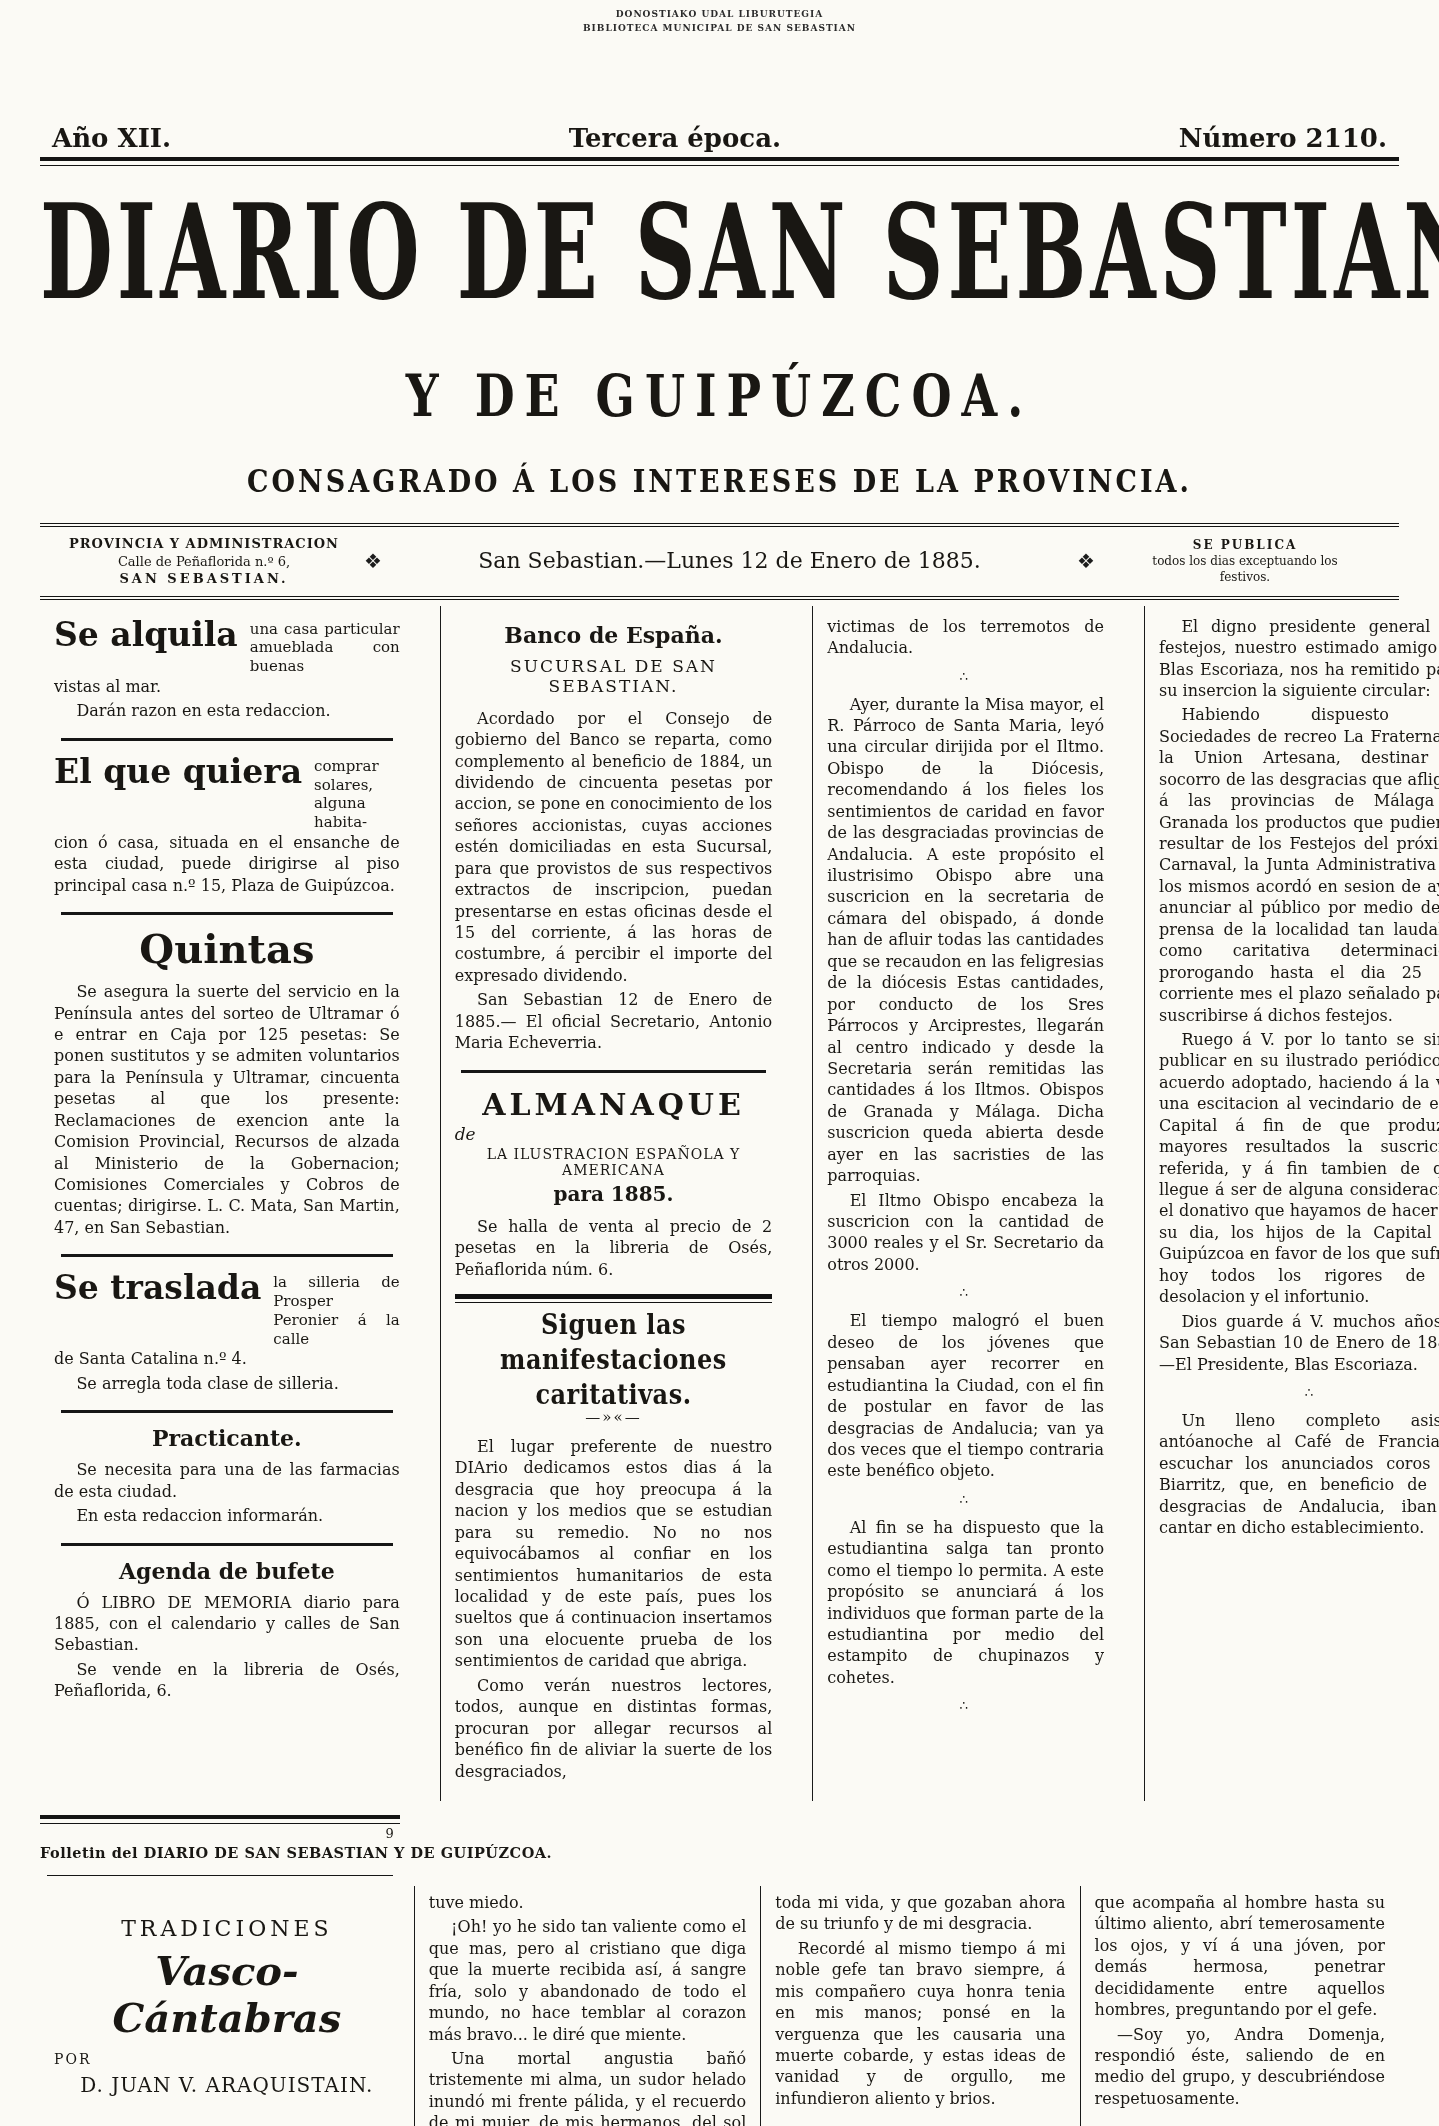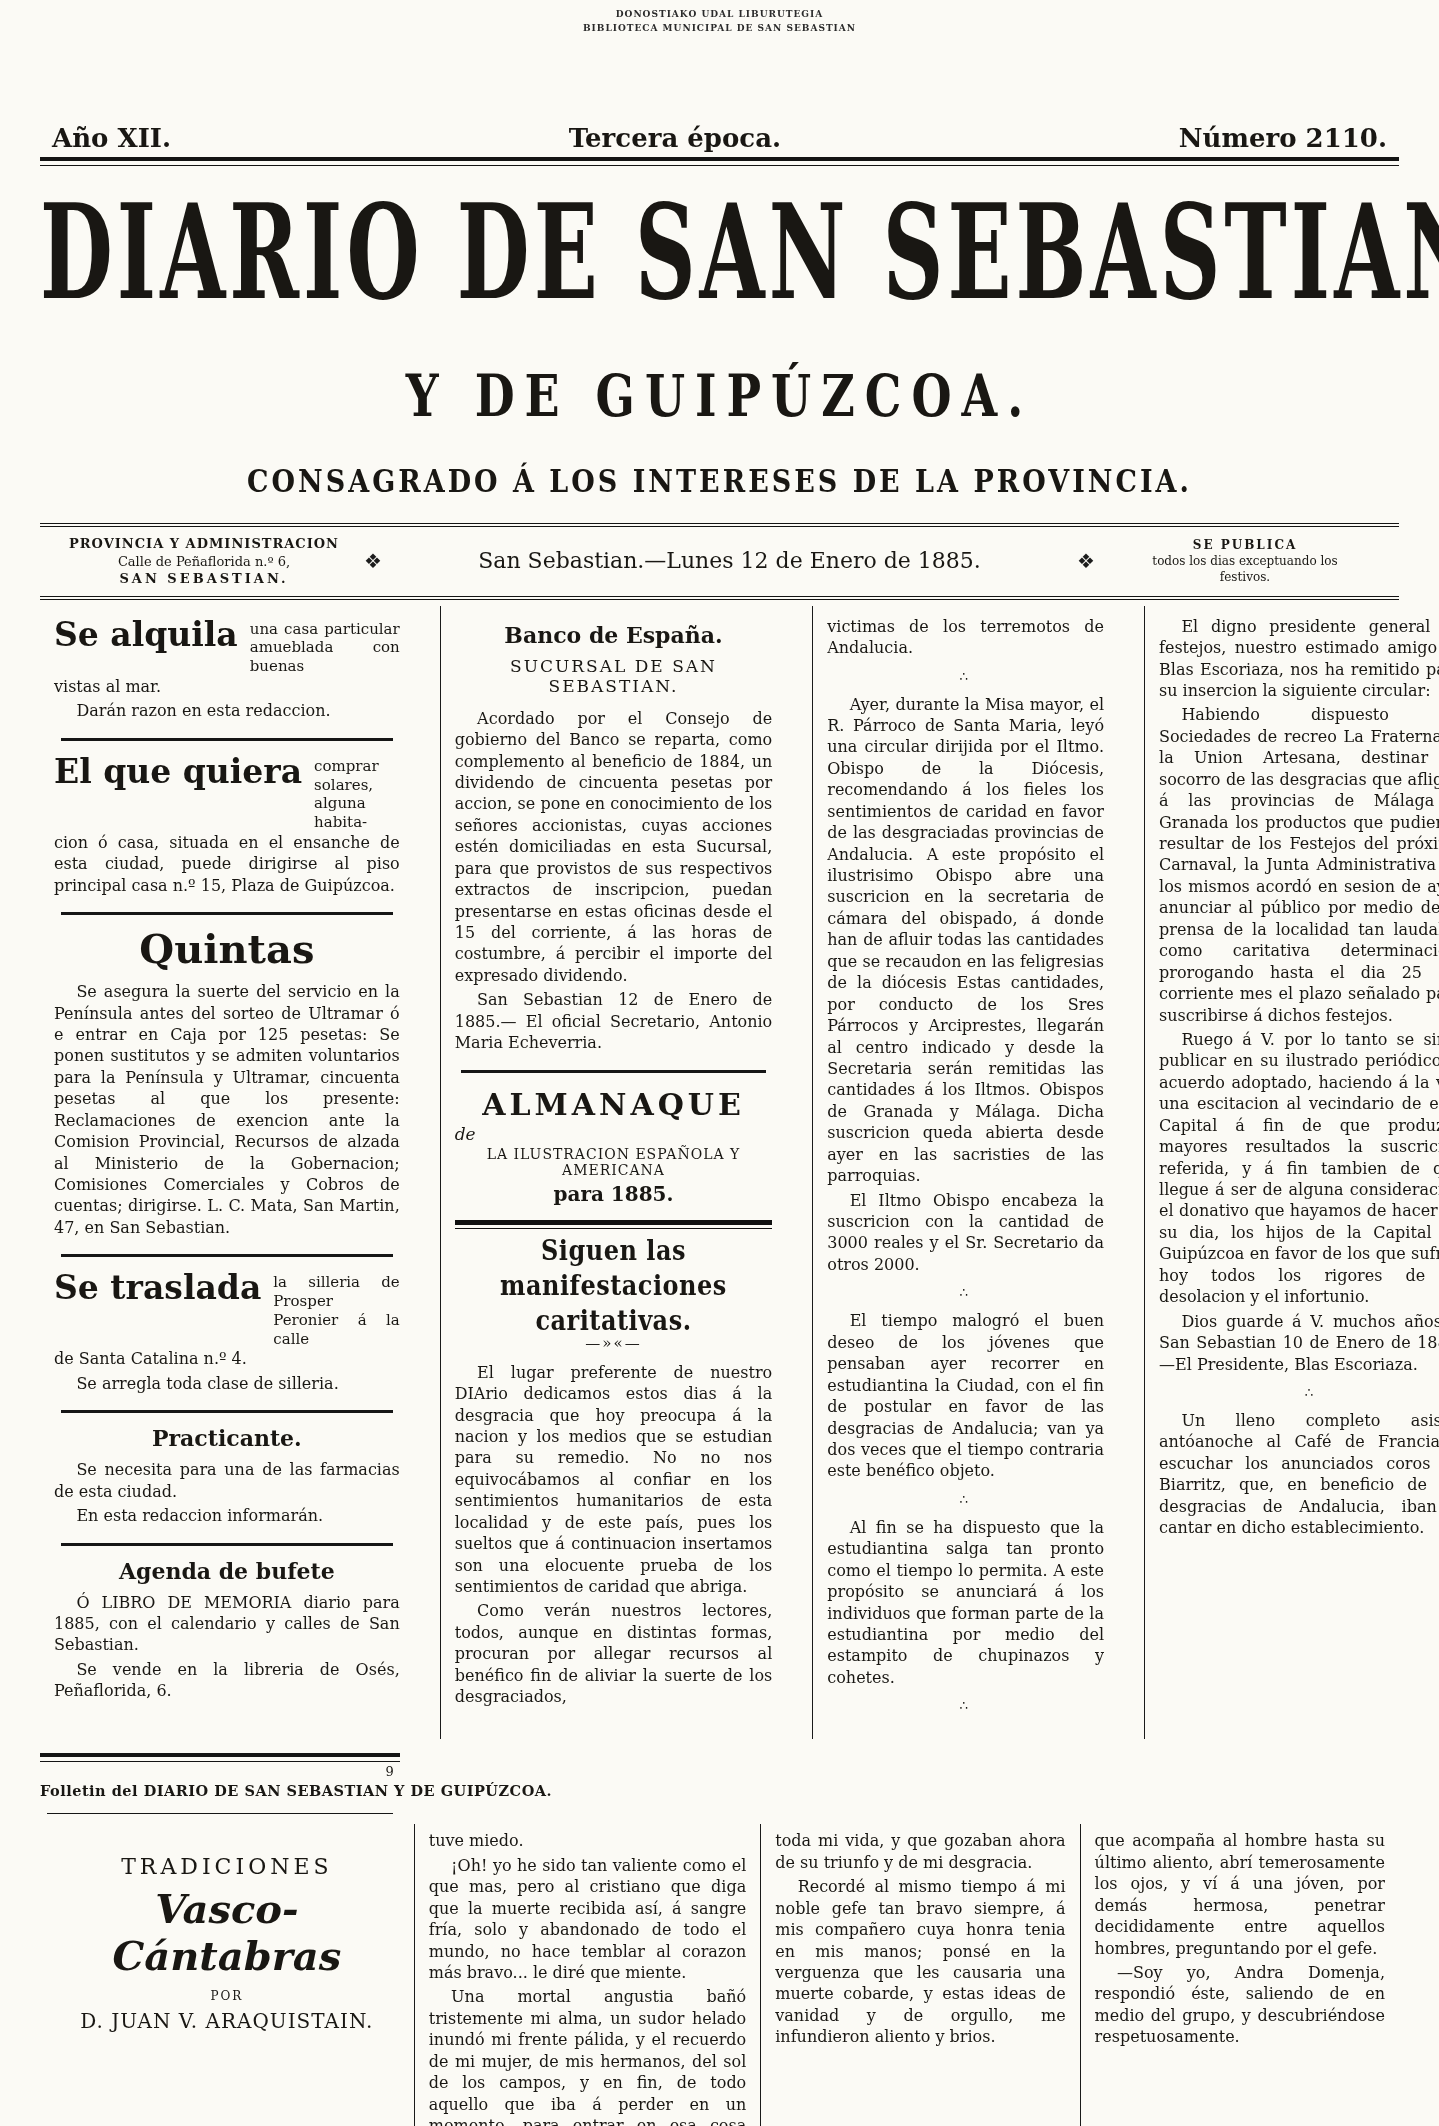--- a/index.html
+++ b/index.html
@@ -99,21 +99,21 @@
   .feu-label{font-size:14.5px; font-weight:bold; letter-spacing:0.5px; padding:3px 0 4px 0; white-space:nowrap;}
   .feu-cols{
     display:grid;
     grid-template-columns:27.5% 25.5% 23.5% 23.5%;
   }
   .fcol{padding:6px 14px 10px 14px;}
   .fcol + .fcol{border-left:1.5px solid #1a1a1a;}
 
   .trad{text-align:center; font-size:22px; letter-spacing:4px; margin:24px 0 2px 0;}
   .vasco{text-align:center; font-size:40px; font-weight:bold; font-style:italic; margin:6px 0 4px 0;}
-  .por{text-align:center; font-size:12px; letter-spacing:2px; margin:10px 0 2px 0;}
+  .por{font-size:14px; letter-spacing:2px; margin:10px 0 2px 0;}
   .author{text-align:center; font-size:20px; letter-spacing:1px; margin:6px 0 2px 0;}
 </style>
 </head>
 <body>
 
 <div class="page">
 
   <div class="stamp">
     <div>DONOSTIAKO UDAL LIBURUTEGIA</div>
     <div>BIBLIOTECA MUNICIPAL DE SAN SEBASTIAN</div>
@@ -198,20 +198,21 @@
       <div class="bank-sub">SUCURSAL DE SAN SEBASTIAN.</div>
       <p class="body">Acordado por el Consejo de gobierno del Banco se reparta, como complemento al beneficio de 1884, un dividendo de cincuenta pesetas por accion, se pone en conocimiento de los señores accionistas, cuyas acciones estén domiciliadas en esta Sucursal, para que provistos de sus respectivos extractos de inscripcion, puedan presentarse en estas oficinas desde el 15 del corriente, á las horas de costumbre, á percibir el importe del expresado dividendo.</p>
       <p class="body">San Sebastian 12 de Enero de 1885.— El oficial Secretario, Antonio Maria Echeverria.</p>
 
       <hr class="ad-rule">
 
       <div class="alm-title">ALMANAQUE</div>
       <div class="alm-de">de</div>
       <div class="alm-sub">LA ILUSTRACION ESPAÑOLA Y AMERICANA</div>
       <div class="alm-year">para 1885.</div>
+      <p class="body">Se halla de venta al precio de 2 pesetas en la libreria de Osés, Peñaflorida núm. 6.</p>
 
       <hr class="heavy-rule">
 
       <div class="man-title">Siguen las manifestaciones caritativas.</div>
       <div class="man-ornament">—»«—</div>
       <p class="body">El lugar preferente de nuestro DIArio dedicamos estos dias á la desgracia que hoy preocupa á la nacion y los medios que se estudian para su remedio. No no nos equivocábamos al confiar en los sentimientos humanitarios de esta localidad y de este país, pues los sueltos que á continuacion insertamos son una elocuente prueba de los sentimientos de caridad que abriga.</p>
       <p class="body">Como verán nuestros lectores, todos, aunque en distintas formas, procuran por allegar recursos al benéfico fin de aliviar la suerte de los desgraciados,</p>
     </div>
 
     <div class="mcol">

